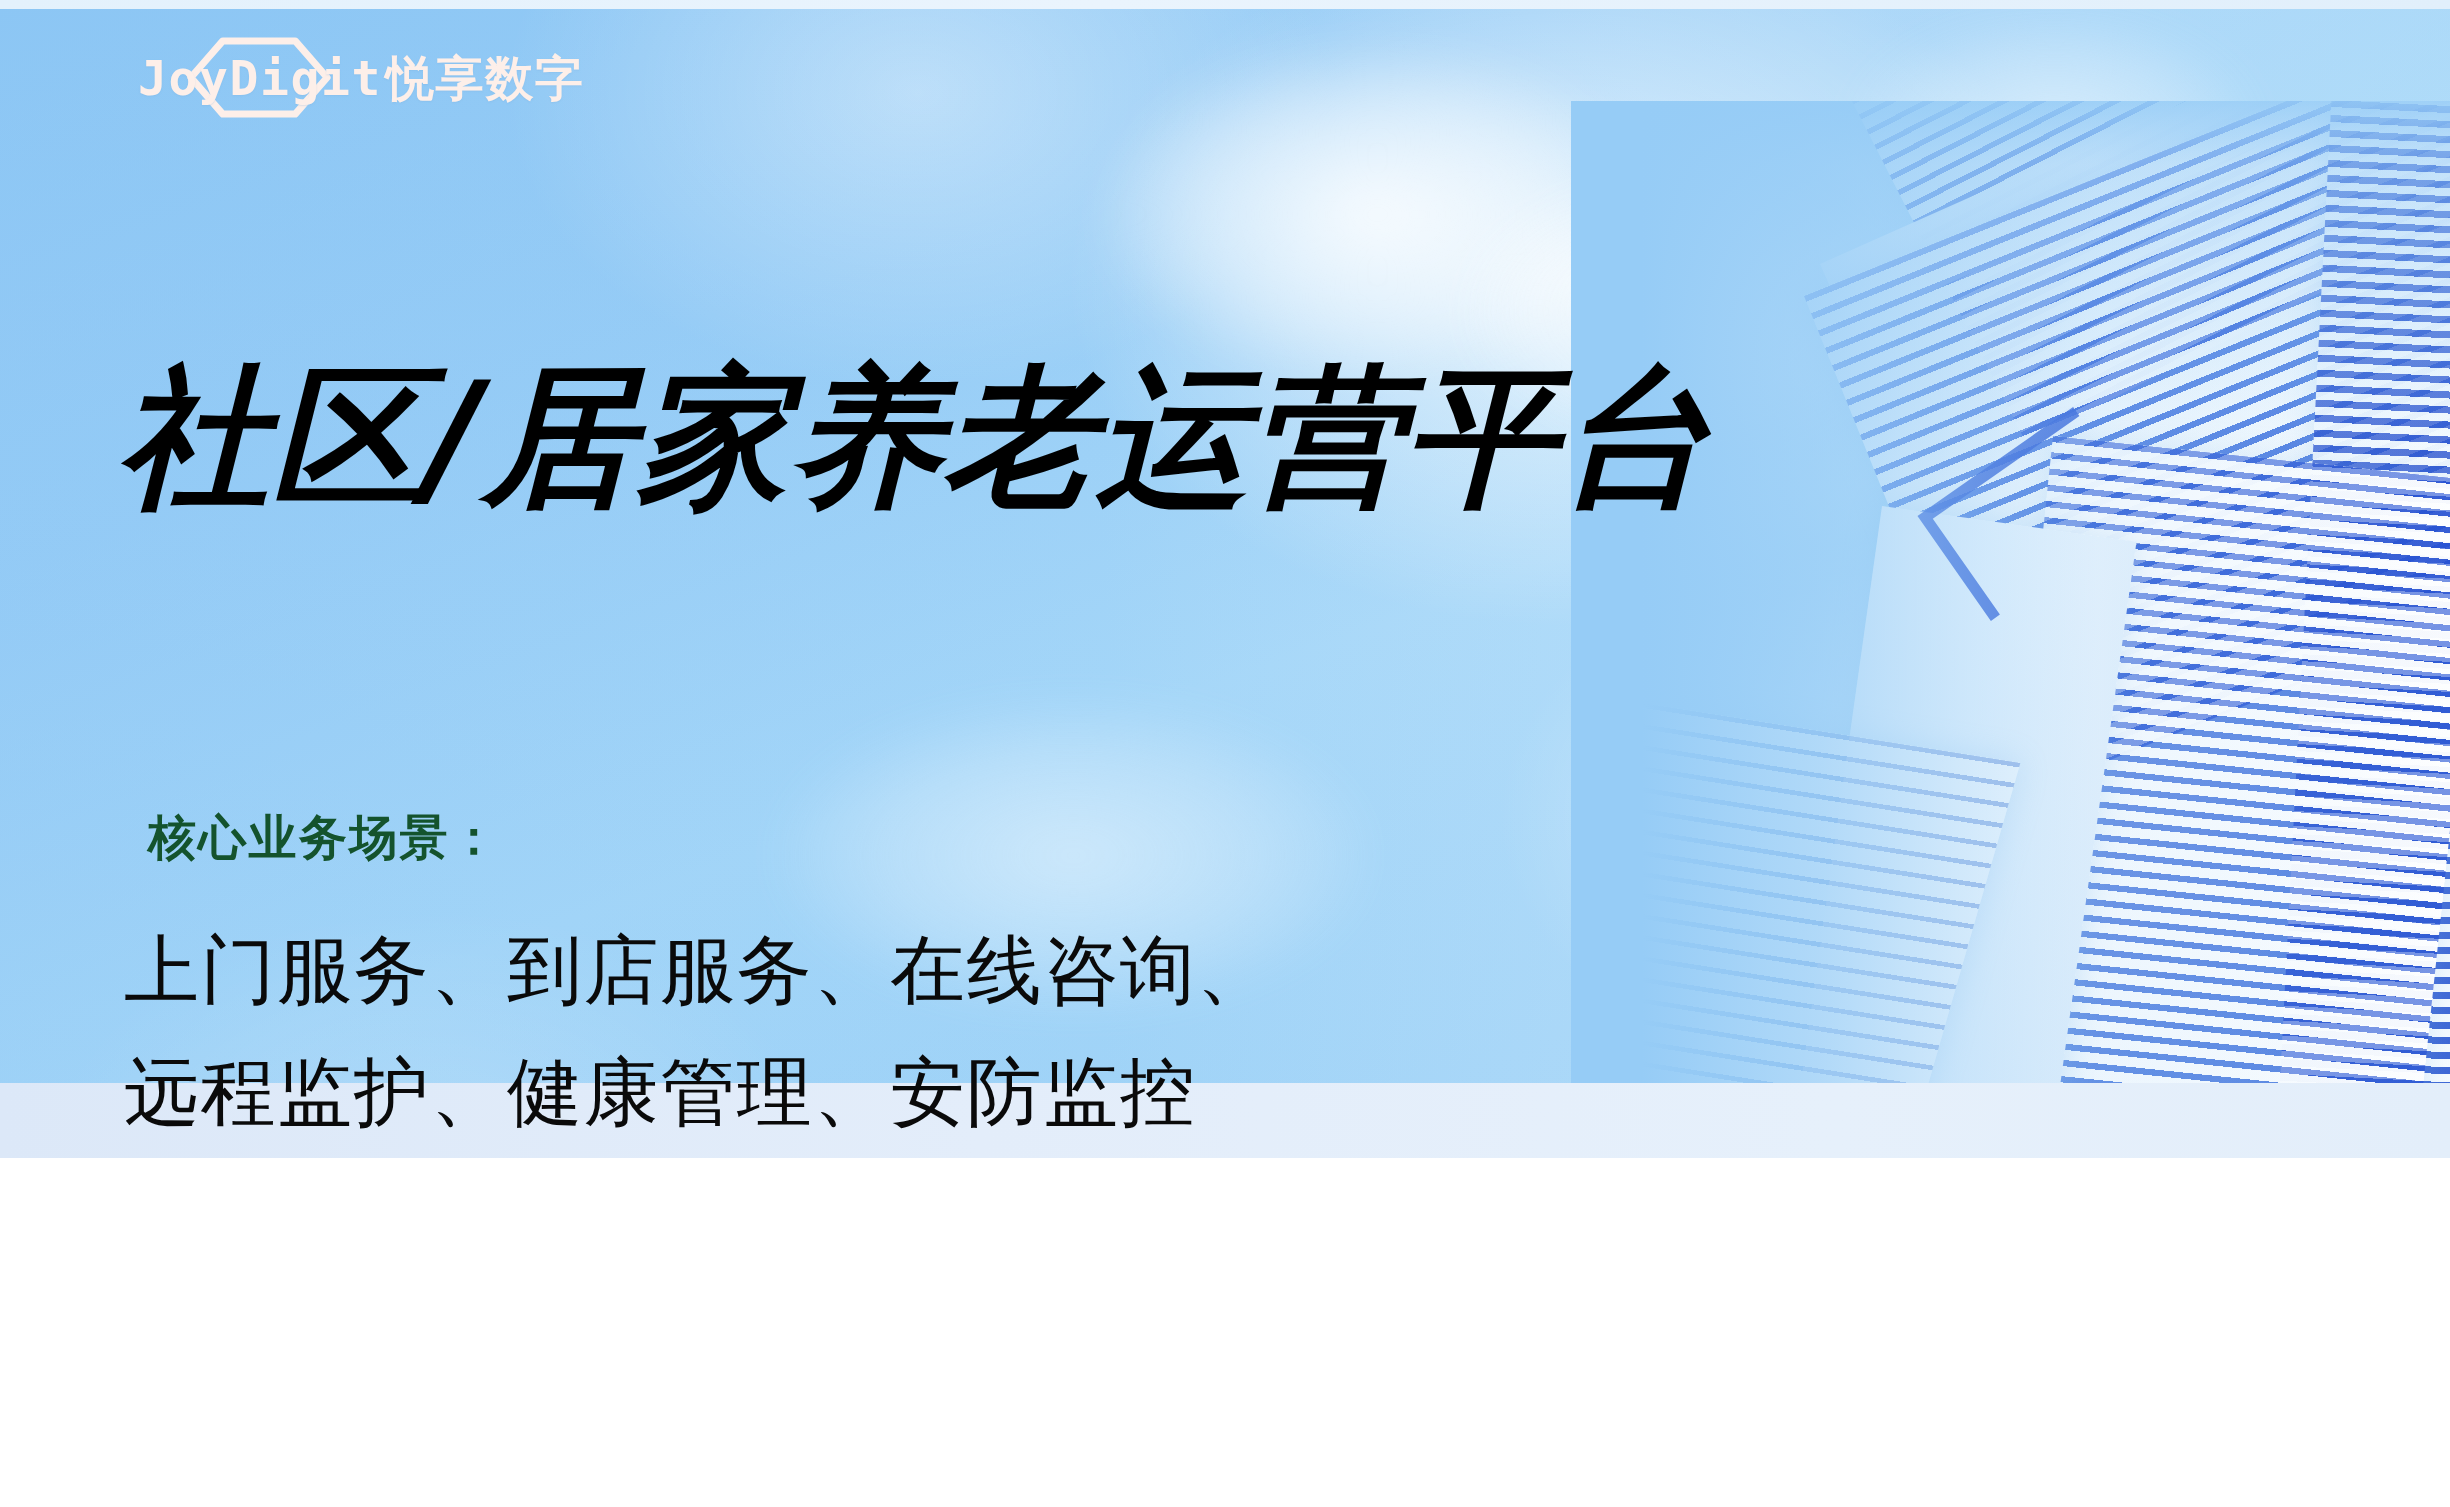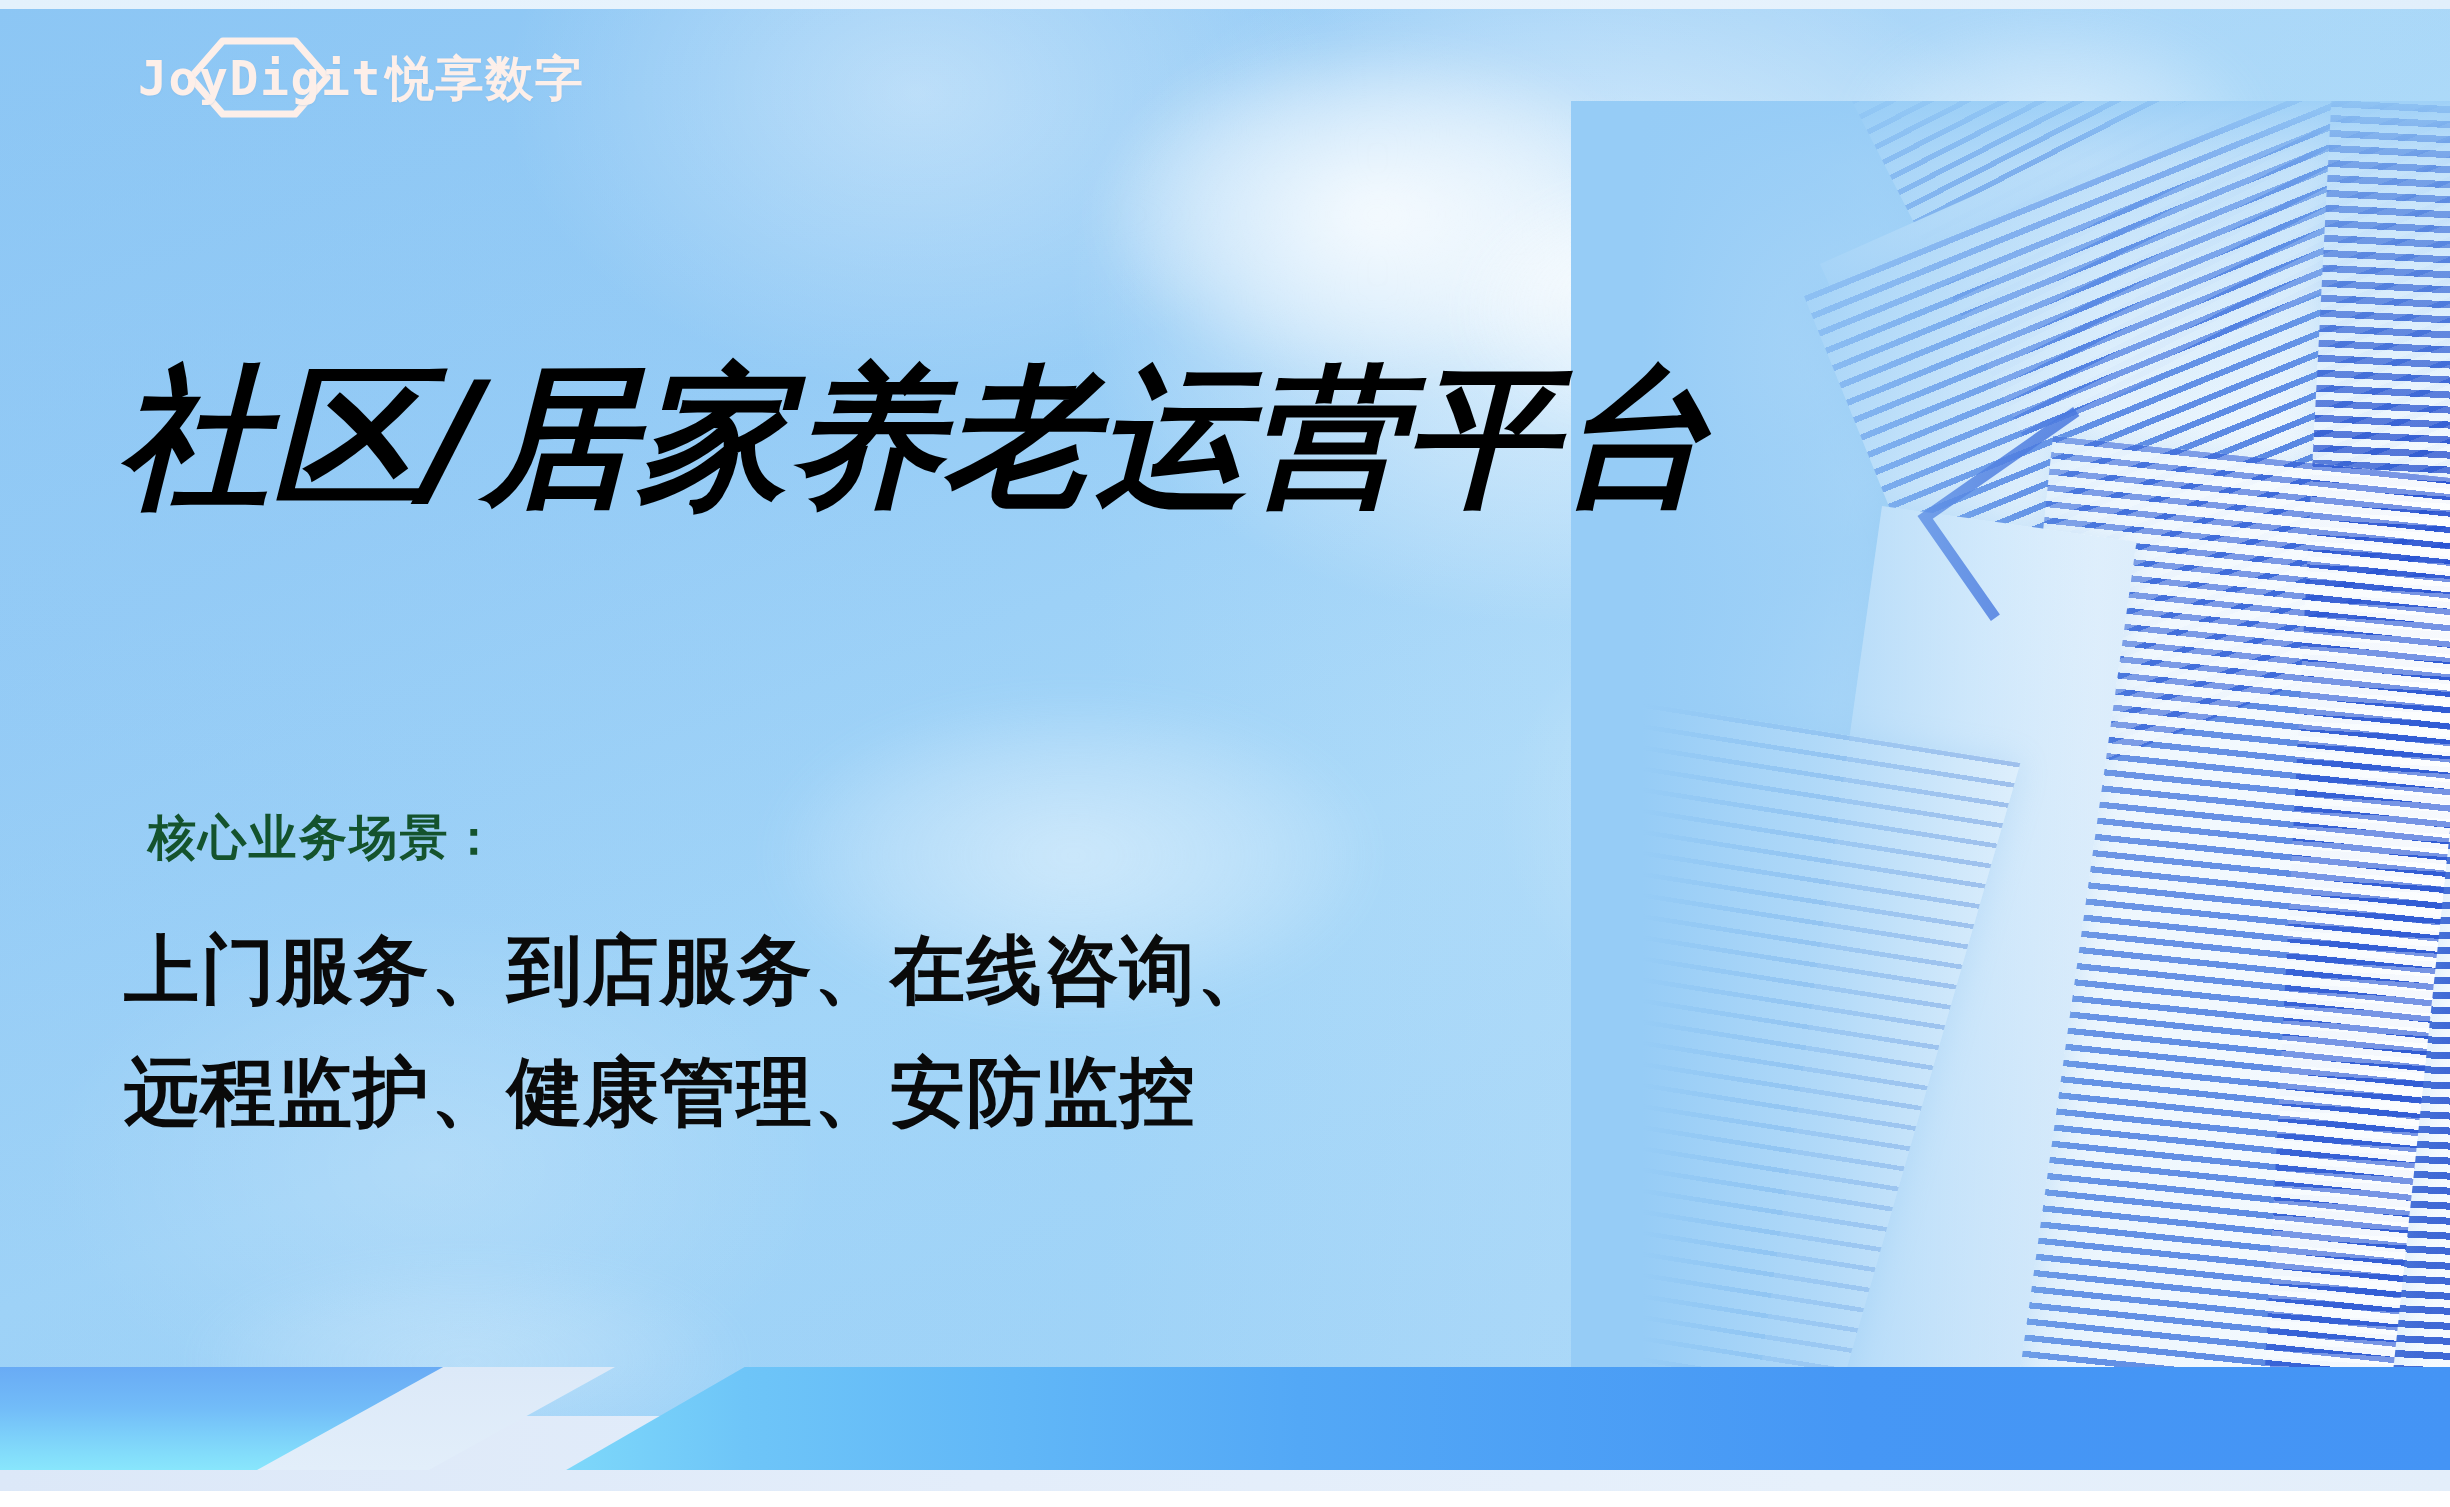--- a/index.html
+++ b/index.html
@@ -5,21 +5,21 @@
 <style>
   html,body{margin:0;padding:0;}
   body{
     font-family:"Liberation Sans","DejaVu Sans",sans-serif;
     background:#ffffff;
   }
 
   .slide{
     position:relative;
     width:2450px;
-    height:1491px;
+    height:1158px;
     overflow:hidden;
     background:#9ACEF5;
   }
 
   
   .sky{
     position:absolute;
     inset:0;
     background:
       radial-gradient(ellipse 700px 482px at 1572px 280px, rgba(255,255,255,0.72) 0%, rgba(255,255,255,0.30) 42%, rgba(255,255,255,0) 72%),
@@ -205,21 +205,21 @@
     color:#14532d;
     letter-spacing:2.3px;
     line-height:1.2;
     z-index:5;
   }
   .scene-list{
     position:absolute;
     left:124px;top:910px;
     font-family:"DejaVu Sans","Liberation Sans",sans-serif;
     font-size:75px;
-    font-weight:700;
+    font-weight:400;
     color:#0A0A0A;
     line-height:1.62;
     letter-spacing:1.6px;
     z-index:5;
   }
   .scene-list div{white-space:nowrap;}
 
   
   .footer-base{
     position:absolute;left:0;bottom:0;width:100%;height:75px;

